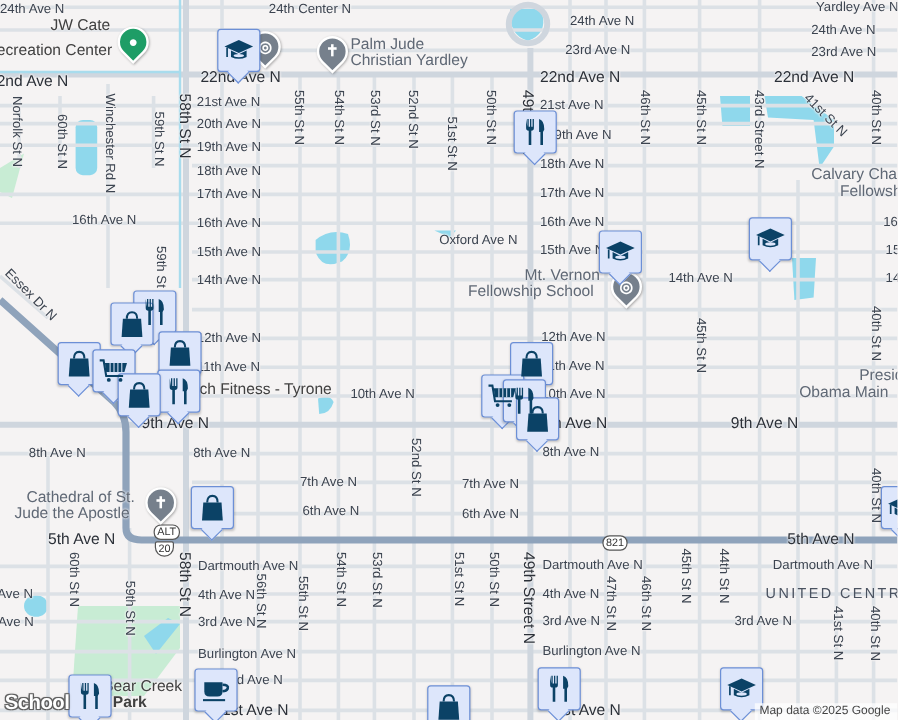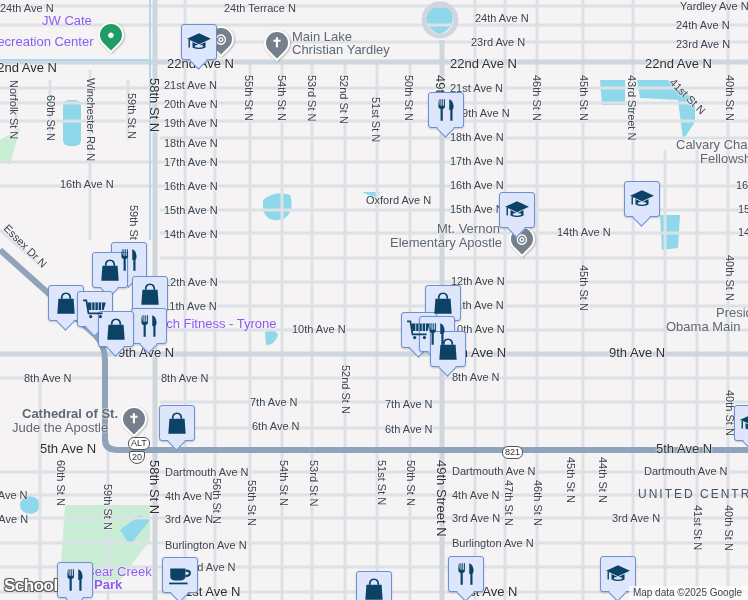--- a/index.html
+++ b/index.html
@@ -5,21 +5,21 @@
     html, body { margin:0; padding:0; }
     body { width:748px; height:600px; overflow:hidden; background:#f5f3f3; font-family:"Liberation Sans", sans-serif; }
     #map { position:relative; width:748px; height:600px; overflow:hidden; background:#f5f3f3; }
     #roads { position:absolute; left:0; top:0; }
     .lbl { position:absolute; font-size:11px; color:#3c4450; white-space:nowrap; line-height:12px; text-shadow:0 0 2px #f5f3f3,0 0 2px #f5f3f3,0 0 2px #f5f3f3; }
     .lbl.major { font-size:13px; color:#2b3038; }
     .lbl.v { writing-mode:vertical-rl; }
     .lbl.v.major { font-size:13px; }
     .lbl.rot { transform:rotate(45deg); transform-origin:left top; }
     .poi { position:absolute; font-size:13px; line-height:14px; white-space:nowrap; text-shadow:0 0 2px #f5f3f3,0 0 2px #f5f3f3; }
-    .poi.green { color:#8b5cf6; }
+    .poi.green { color:#404040; }
     .poi.gray { color:#5f6875; }
     .area { position:absolute; font-size:12px; letter-spacing:2px; color:#4a5260; white-space:nowrap; }
     .pin { position:absolute; width:22px; height:22px; border-radius:50% 50% 50% 0; transform:rotate(-45deg); border:2px solid #fff; box-shadow:0 1px 2px rgba(0,0,0,.3); }
     .pin span { display:block; transform:rotate(45deg); color:#fff; font-size:13px; text-align:center; line-height:22px; font-weight:bold; }
     .marker { position:absolute; width:34px; height:34px; background:#dde6fb; border:1px solid #6c8fd6; border-radius:3px; box-shadow:0 1px 2px rgba(0,0,0,.2); display:flex; align-items:center; justify-content:center; cursor:pointer; }
     .marker::after { content:""; position:absolute; left:50%; bottom:-8px; margin-left:-7px; width:12px; height:12px; background:#dde6fb; border-right:1px solid #6c8fd6; border-bottom:1px solid #6c8fd6; transform:rotate(45deg); }
     .marker svg { position:relative; z-index:2; }
     .shield { position:absolute; background:#fff; border:1px solid #555; font-size:9px; color:#333; padding:0 2px; border-radius:6px; line-height:11px; }
     .attr { position:absolute; right:0; bottom:0; background:rgba(255,255,255,.7); font-size:10px; color:#444; padding:1px 6px 2px 4px; }
     .logo { position:absolute; left:4px; bottom:4px; font-size:17px; font-weight:bold; color:#fff; letter-spacing:-0.5px; text-shadow:0 0 2px #555,0 0 1px #555,1px 1px 0 #666,-1px -1px 0 #666,1px -1px 0 #666,-1px 1px 0 #666; }
@@ -110,21 +110,21 @@
     <path d="M0 250 L95 335 Q105 345 105 360 L105 440 Q105 450 118 450 L748 450" stroke="#8fa3bb" stroke-width="6" fill="none"></path>
     <path d="M0 230 L40 265" stroke="#dce1e6" stroke-width="3"></path>
   </svg>
 
   <div class="shield" style="left:128px;top:437px;">ALT</div>
   <div class="shield" style="left:129px;top:451px;border-radius:2px 2px 8px 8px;">20</div>
   <div class="shield" style="left:502px;top:446px;">821</div>
 
   <div class="lbl" style="left:680px;top:0px;">Yardley Ave N</div>
   <div class="lbl" style="left:0px;top:2px;">24th Ave N</div>
-  <div class="lbl" style="left:224px;top:2px;">24th Terrace N</div>
+  <div class="lbl" style="left:224px;top:2px;">24th Center N</div>
   <div class="lbl" style="left:475px;top:12px;">24th Ave N</div>
   <div class="lbl" style="left:676px;top:19px;">24th Ave N</div>
   <div class="lbl" style="left:471px;top:36px;">23rd Ave N</div>
   <div class="lbl" style="left:676px;top:38px;">23rd Ave N</div>
   <div class="lbl major" style="left:-10px;top:62px;">22nd Ave N</div>
   <div class="lbl major" style="left:167px;top:58px;">22nd Ave N</div>
   <div class="lbl major" style="left:450px;top:58px;">22nd Ave N</div>
   <div class="lbl major" style="left:645px;top:58px;">22nd Ave N</div>
   <div class="lbl" style="left:164px;top:79px;">21st Ave N</div>
   <div class="lbl" style="left:450px;top:82px;">21st Ave N</div>
@@ -224,41 +224,41 @@
 
   <div class="poi green" style="left:42px;top:14px;">JW Cate</div>
   <div class="poi green" style="left:-12px;top:35px;">Recreation Center</div>
   <div class="pin" style="left:98px;top:22px;background:#1e9d66;">
       <span>●</span>
     </div>
 
   <div class="pin" style="left:264px;top:30px;background:#76808c;">
       <span>✝</span>
     </div>
-  <div class="poi gray" style="left:292px;top:30px;">Main Lake</div>
+  <div class="poi gray" style="left:292px;top:30px;">Palm Jude</div>
   <div class="poi gray" style="left:292px;top:43px;">Christian Yardley</div>
   <div class="pin" style="left:208px;top:26px;background:#76808c;">
       <span>◎</span>
     </div>
 
   <div class="poi gray" style="left:437px;top:222px;">Mt. Vernon</div>
-  <div class="poi gray" style="left:390px;top:236px;">Elementary Apostle</div>
+  <div class="poi gray" style="left:390px;top:236px;">Fellowship School</div>
   <div class="pin" style="left:509px;top:226px;background:#76808c;">
       <span>◎</span>
     </div>
 
   <div class="poi gray" style="left:676px;top:138px;">Calvary Chapel</div>
   <div class="poi gray" style="left:700px;top:152px;">Fellowship</div>
 
   <div class="poi green" style="left:138px;top:317px;">Crunch Fitness - Tyrone</div>
 
   <div class="poi gray" style="left:716px;top:306px;">President</div>
   <div class="poi gray" style="left:666px;top:320px;">Obama Main</div>
 
-  <div class="poi gray" style="left:22px;top:407px;font-weight:bold;">Cathedral of St.</div>
+  <div class="poi gray" style="left:22px;top:407px;">Cathedral of St.</div>
   <div class="poi gray" style="left:12px;top:421px;">Jude the Apostle</div>
   <div class="pin" style="left:121px;top:406px;background:#76808c;">
       <span>✝</span>
     </div>
 
   <div class="poi green" style="left:86px;top:565px;">Bear Creek</div>
   <div class="poi green" style="left:94px;top:578px;font-weight:bold;">Park</div>
 
   <svg width="0" height="0" style="position:absolute">
     <defs>

